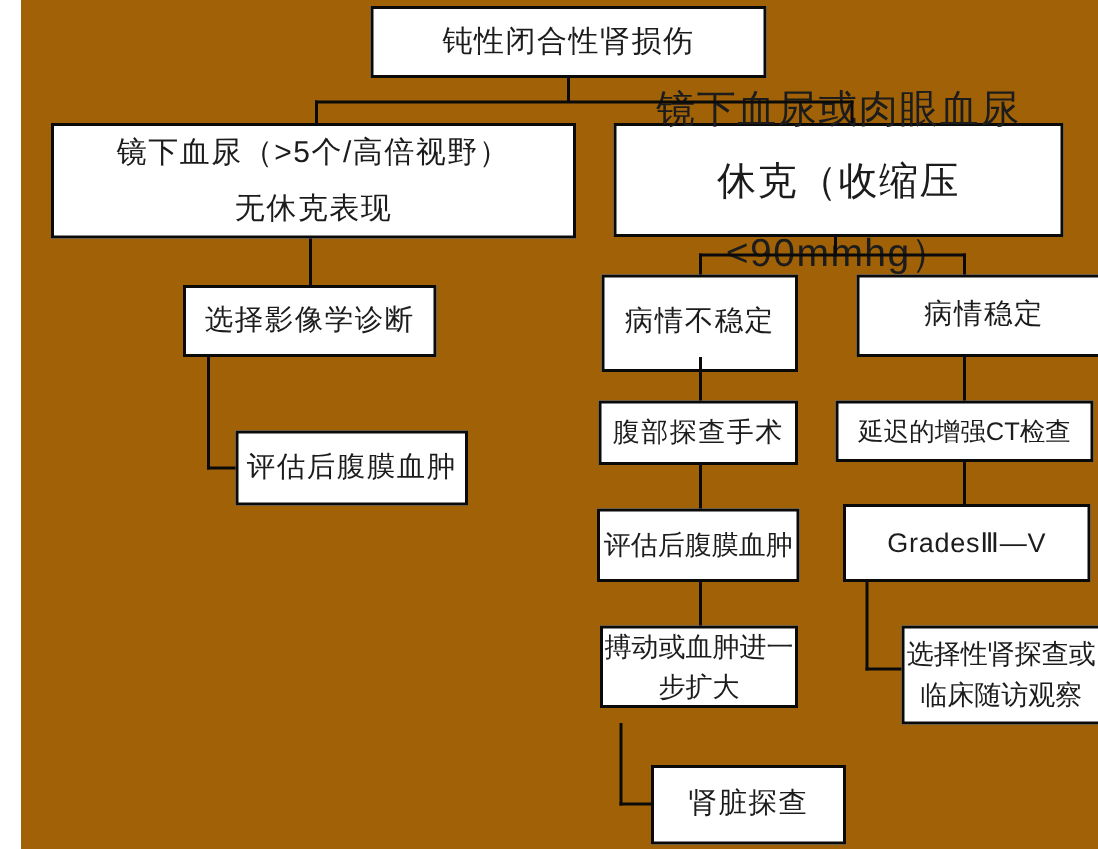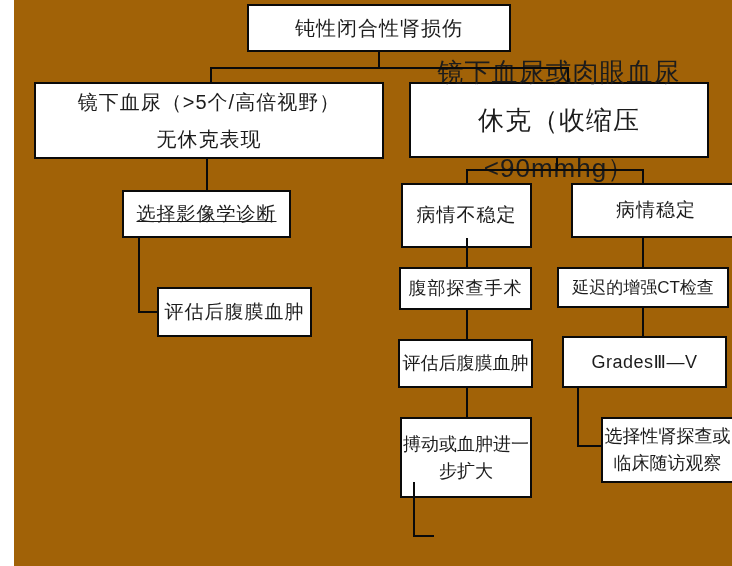--- a/index.html
+++ b/index.html
@@ -33,29 +33,29 @@
   }
   .line {
     position: absolute;
     background: #0a0a0a;
   }
 
   
   #n-root       { left:233px; top:4px;   width:264px; height:48px; font-size:20px; }
   #n-micro      { left:20px;  top:82px;  width:350px; height:77px; font-size:20px; line-height:1.85; }
   #n-gross      { left:395px; top:82px;  width:300px; height:76px; font-size:26px; line-height:1.85; }
-  #n-imaging    { left:108px; top:190px; width:169px; height:48px;text-decoration:underline; }
+  #n-imaging    { left:108px; top:190px; width:169px; height:48px; }
   #n-followup   { left:143px; top:287px; width:155px; height:50px; }
   #n-unstable   { left:387px; top:183px; width:131px; height:65px; }
   #n-stable     { left:557px; top:183px; width:170px; height:55px;text-align:center; }
   #n-surgery    { left:385px; top:267px; width:133px; height:43px; font-size:18px; }
   #n-ct         { left:543px; top:267px; width:172px; height:41px; font-size:17px; letter-spacing:0; }
   #n-hematoma   { left:384px; top:339px; width:135px; height:49px; font-size:18px; letter-spacing:0; }
   #n-grades     { left:548px; top:336px; width:165px; height:52px; font-size:18px; letter-spacing:0.5px; }
-  #n-expanding  { left:386px; top:417px; width:132px; height:81px; font-size:18px; letter-spacing:0; line-height:1.5; }
+  #n-expanding  { left:386px; top:417px; width:132px; height:55px; font-size:18px; letter-spacing:0; line-height:1.5; }
   #n-selective  { left:587px; top:417px; width:133px; height:66px; font-size:18px; letter-spacing:0; line-height:1.5; }
   #n-renal      { left:420px; top:510px; width:130px; height:53px; }
 
   
   #c-root-v        { left:364px; top:52px;  width:2px;   height:16px; }
   #c-split-top     { left:196px; top:67px;  width:359px; height:2px;  }
   #c-drop-micro    { left:196px; top:67px;  width:2px;   height:15px; }
   #c-drop-gross    { left:553px; top:67px;  width:2px;   height:15px; }
   #c-micro-imaging { left:192px; top:159px; width:2px;   height:31px; }
   #c-imaging-down  { left:124px; top:238px; width:2px;   height:75px; }
@@ -89,20 +89,21 @@
   <div class="node" id="n-unstable">病情不稳定</div>
   <div class="node" id="n-stable">病情稳定</div>
   <div class="node" id="n-ct">延迟的增强CT检查</div>
   <div class="node" id="n-surgery">腹部探查手术</div>
   <div class="node" id="n-grades">GradesⅢ—V</div>
   <div class="node" id="n-hematoma">评估后腹膜血肿</div>
   <div class="node" id="n-expanding">搏动或血肿进一
 步扩大</div>
   <div class="node" id="n-selective">选择性肾探查或
 临床随访观察</div>
+  <div class="node" id="n-renal">肾脏探查</div>
 
   <div class="line" id="c-root-v"></div>
   <div class="line" id="c-split-top"></div>
   <div class="line" id="c-drop-micro"></div>
   <div class="line" id="c-drop-gross"></div>
   <div class="line" id="c-micro-imaging"></div>
   <div class="line" id="c-imaging-down"></div>
   <div class="line" id="c-followup-h"></div>
   <div class="line" id="c-gross-down"></div>
   <div class="line" id="c-split-right"></div>

